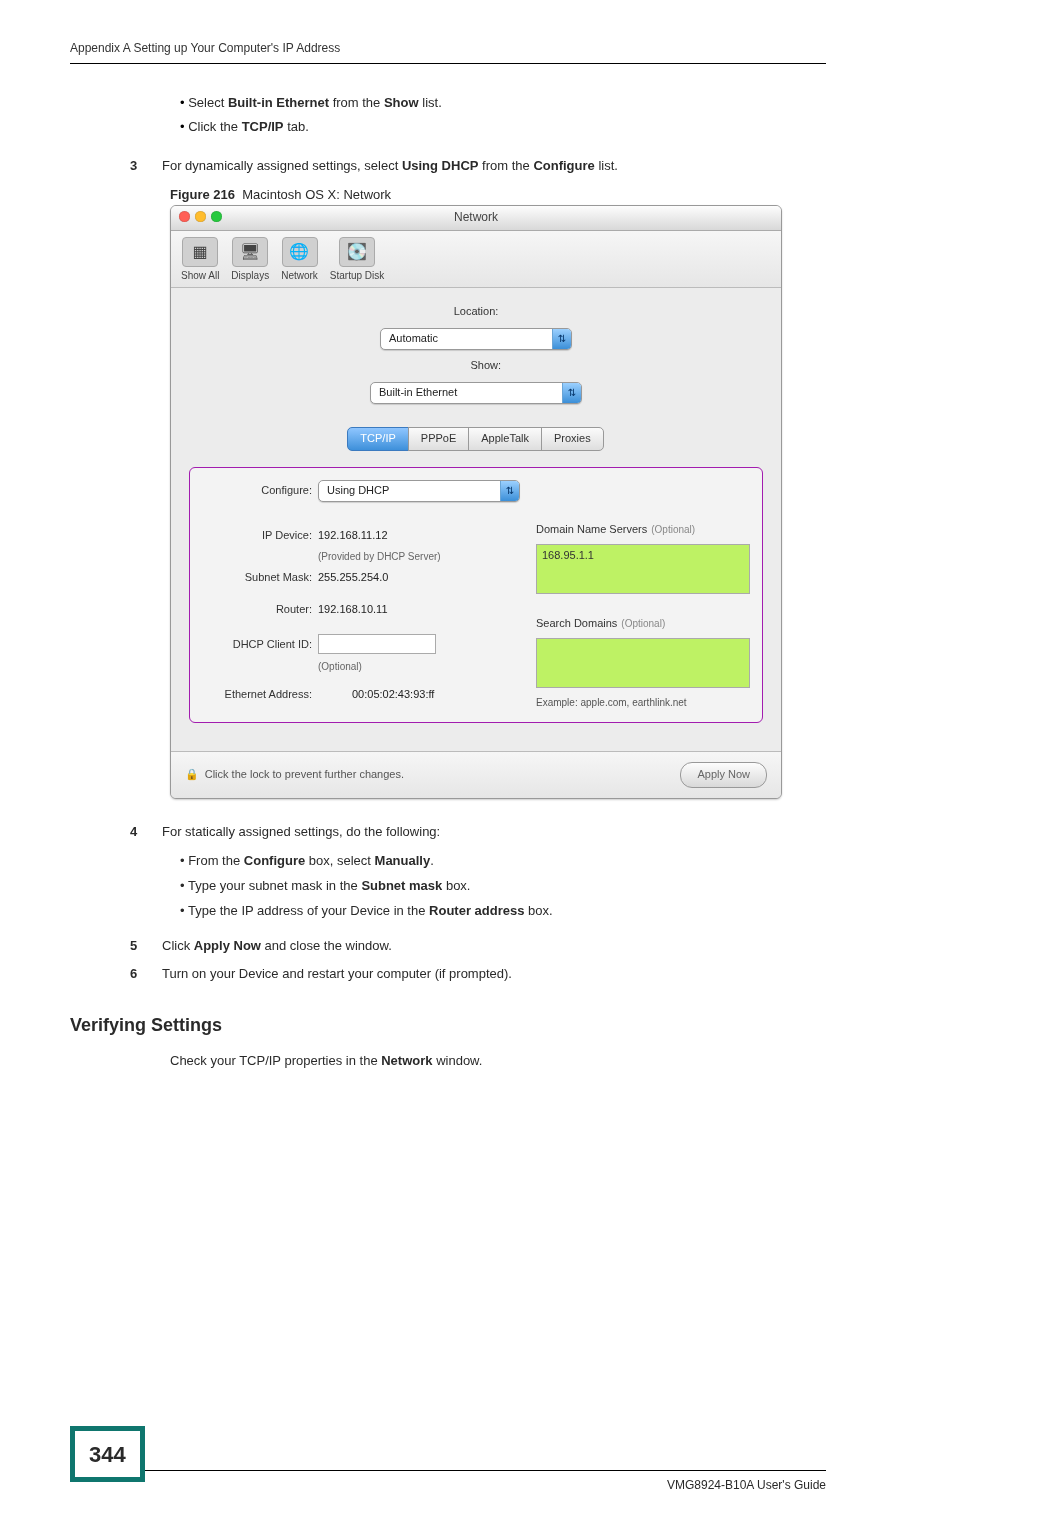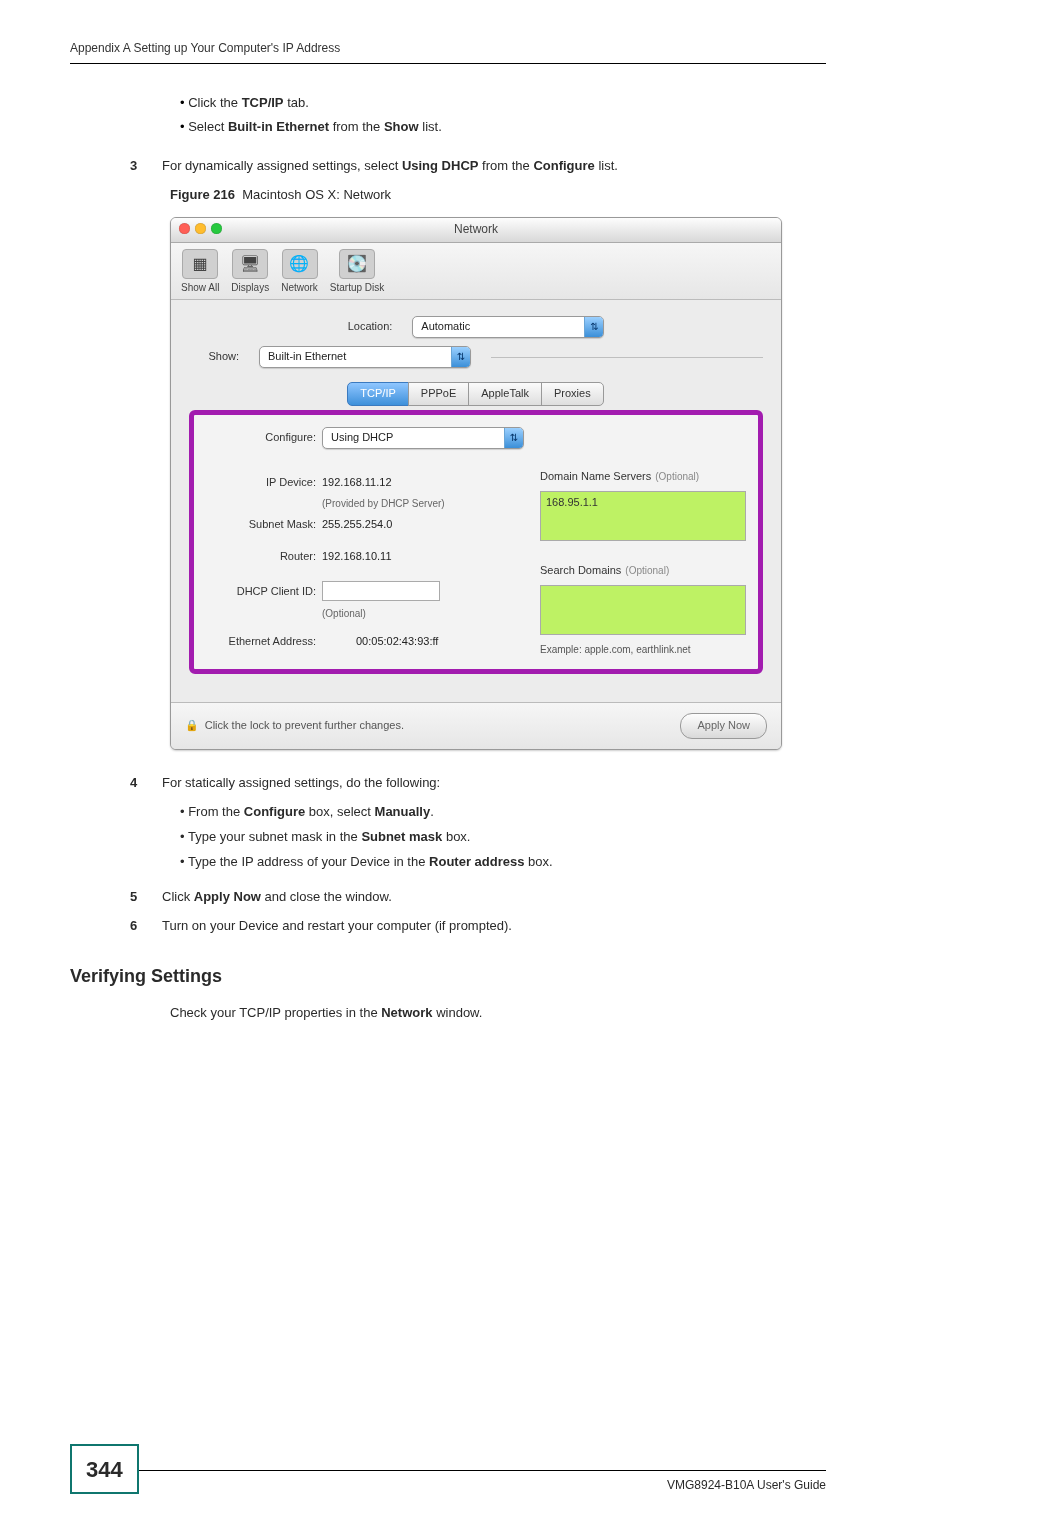--- a/index.html
+++ b/index.html
@@ -44,21 +44,21 @@
   }
   .step-num {
     font-weight: bold;
     width: 32px;
     flex-shrink: 0;
   }
   .step-body {
     flex: 1;
   }
   .fig-caption {
-    margin: 10px 0 12px 100px;
+    margin: 10px 0 0 100px;
     font-size: 13px;
   }
   .screenshot {
     margin: 0 0 24px 100px;
     width: 610px;
     background: #ececec;
     border: 1px solid #999;
     border-radius: 6px;
     overflow: hidden;
     box-shadow: 0 1px 2px rgba(0,0,0,0.2);
@@ -113,22 +113,23 @@
     font-size: 16px;
   }
   .pane {
     padding: 8px 18px 14px 18px;
     font-size: 11px;
     color: #333;
   }
   .row-line {
     display: flex;
     align-items: center;
-    gap: 20px;
+    gap: 8px;
     margin: 8px 0;
+    flex-direction: column;
   }
   .lbl-right {
     text-align: right;
     flex-shrink: 0;
   }
   .aqua-select {
     background: #fff;
     border: 1px solid #999;
     border-radius: 5px;
     padding: 2px 22px 2px 8px;
@@ -169,23 +170,23 @@
   }
   .tab:first-child { border-radius: 5px 0 0 5px; }
   .tab:last-child  { border-radius: 0 5px 5px 0; }
   .tab.active {
     background: linear-gradient(#8fc6ff,#3e90da);
     color: #fff;
     border-color: #3b7abf;
   }
   .groupbox {
     background: #f3f3f3;
-    border: 5px solid #a21caf;
+    border: 1px solid #a21caf;
     border-radius: 6px;
-    margin-top: 4px;
+    margin-top: 16px;
     padding: 12px;
     display: grid;
     grid-template-columns: 1fr 1fr;
     gap: 6px 16px;
   }
   .leftcol, .rightcol {
     display: flex;
     flex-direction: column;
     gap: 6px;
     font-size: 11px;
@@ -271,45 +272,45 @@
     border-top: 1px solid #000;
     padding-top: 6px;
     display: flex;
     align-items: center;
     justify-content: space-between;
     font-size: 12px;
   }
   .pagenum-box {
     font-size: 22px;
     font-weight: bold;
-    border: 2px solid #0f766e;
+    border: 5px solid #0f766e;
     padding: 8px 14px 6px 14px;
     position: absolute;
     left: 0;
-    bottom: 0;
+    bottom: 12px;
     background: #fff;
   }
   .guide-name {
     margin-left: auto;
   }
   b { font-weight: bold; }
 </style>
 </head>
 <body>
 
 <div class="page">
 
   <div class="running-head">Appendix A Setting up Your Computer's IP Address</div>
 
   <ul class="bullet-list">
     <li>
-      <span>Click the </span><b>TCP/IP</b><span> tab.</span>
+      <span>Select </span><b>Built-in Ethernet</b><span> from the </span><b>Show</b><span> list.</span>
     </li>
     <li>
-      <span>Select </span><b>Built-in Ethernet</b><span> from the </span><b>Show</b><span> list.</span>
+      <span>Click the </span><b>TCP/IP</b><span> tab.</span>
     </li>
   </ul>
 
   <div class="step-row">
     <div class="step-num">3</div>
     <div class="step-body">
       <span>For dynamically assigned settings, select </span><b>Using DHCP</b><span> from the </span><b>Configure</b><span> list.</span>
     </div>
   </div>
 

